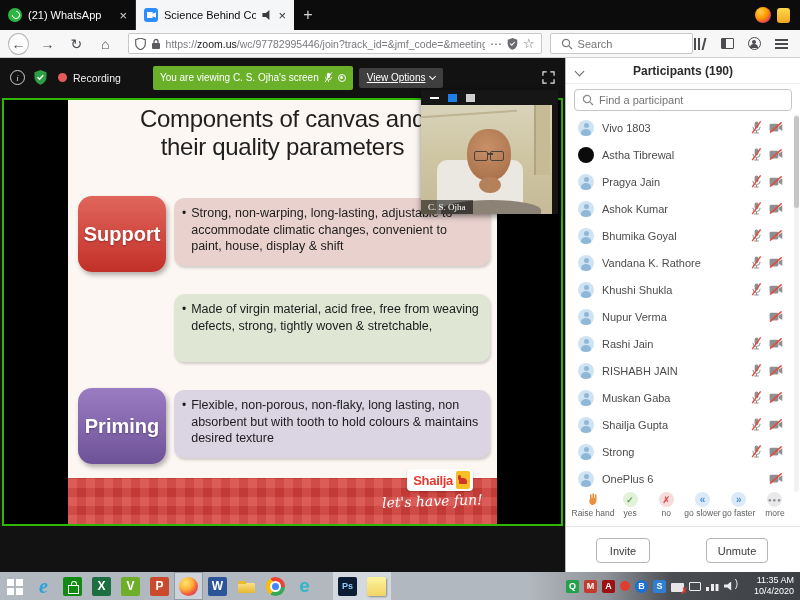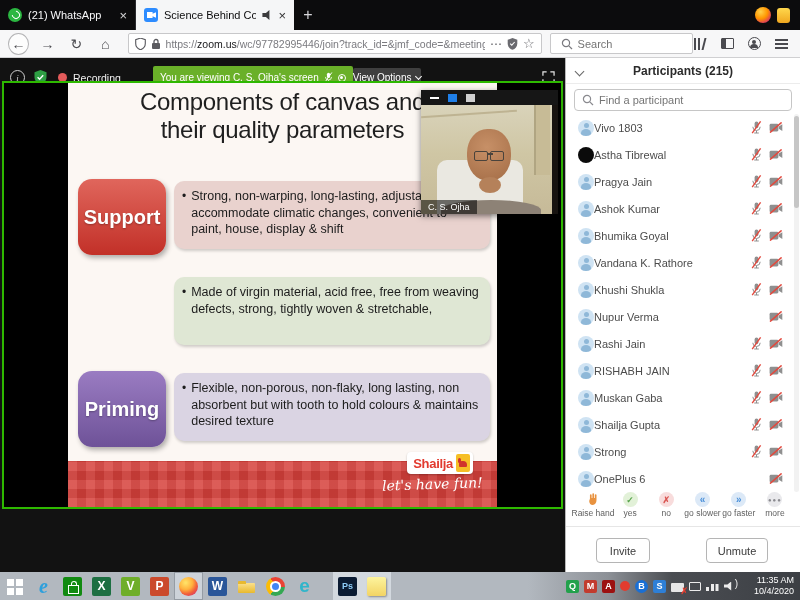--- a/index.html
+++ b/index.html
@@ -51,26 +51,26 @@
   
   #meetingmain { position:absolute; left:0; top:58px; width:565px; height:514px; background:#121212; }
   #meetingbar { position:absolute; left:0; top:0; width:565px; height:39px; display:flex; align-items:center; }
   .mb-info { width:15px; height:15px; border:1.3px solid #cfcfcf; border-radius:50%; color:#cfcfcf; font-size:9px; display:flex; align-items:center; justify-content:center; margin-left:10px; font-style:italic; font-family:"Liberation Serif",serif; }
   .mb-shield { margin-left:9px; display:flex; }
   .rec-dot { width:9px; height:9px; border-radius:50%; background:#e45b5b; margin-left:11px; }
   .rec-label { color:#f0f0f0; font-size:10.5px; margin-left:6px; }
   .banner-pill { margin-left:32px; height:20px; background:#6ab029; border-radius:2px; display:flex; align-items:center; gap:5px; padding:12px 7px; color:#fff; font-size:10px; }
   .pill-rec { width:8px; height:8px; border:1.3px solid #fff; border-radius:50%; position:relative; }
   .pill-rec::after { content:""; position:absolute; left:1.6px; top:1.6px; width:3px; height:3px; border-radius:50%; background:#fff; }
-  .view-options { height:20px; background:#3f3f3f; border-radius:2px; display:flex; align-items:center; gap:5px; padding:0 0; color:#fff; font-size:10px;text-decoration:underline; }
+  .view-options { margin-left:6px; height:20px; background:#3f3f3f; border-radius:2px; display:flex; align-items:center; gap:5px; padding:0 8px; color:#fff; font-size:10px;text-decoration:underline; }
   .chev { width:5px; height:5px; border-right:1.4px solid #fff; border-bottom:1.4px solid #fff; transform:rotate(45deg); margin-top:-3px; }
   .fullscreen-btn { margin-left:auto; margin-right:10px; display:flex; }
 
   
-  #sharearea { position:absolute; left:2px; top:23px; width:561px; height:428px; border:2px solid #2eb800; background:#000; }
+  #sharearea { position:absolute; left:2px; top:40px; width:561px; height:428px; border:2px solid #2eb800; background:#000; }
   #slide { position:absolute; left:64px; top:0; width:429px; height:424px; background:#fcf7f3; overflow:hidden; }
   .slide-title { position:absolute; top:5px; left:0; width:100%; text-align:center; font-size:24px; color:#1f1f1f; line-height:1.18; letter-spacing:-0.3px; }
   .srow { position:absolute; left:10px; width:412px; height:78px; }
   .srow1 { top:96px; } .srow2 { top:192px; } .srow3 { top:288px; }
   .stag { position:absolute; left:0; top:0; width:88px; height:76px; border-radius:14px; color:#fff; font-size:20px; font-weight:bold; display:flex; align-items:center; justify-content:center; box-shadow:2px 3px 5px rgba(0,0,0,.3); text-shadow:0 1px 2px rgba(0,0,0,.3); }
   .stag-support { background:linear-gradient(180deg,#e0665c,#c23028); }
   .stag-fabric  { background:linear-gradient(180deg,#b3d24c,#82a51f); }
   .stag-priming { background:linear-gradient(180deg,#9a7cc2,#6e5298); }
   .sbox { position:absolute; left:96px; top:2px; width:316px; min-height:68px; border-radius:10px; padding:7px 10px 7px 8px; font-size:12.5px; color:#1c1c1c; line-height:1.32; box-shadow:1px 2px 3px rgba(0,0,0,.18); display:flex; gap:5px; }
   .sbox-support { background:#e9d2ce; }
@@ -81,21 +81,21 @@
     background-image:repeating-linear-gradient(0deg, rgba(255,255,255,.08) 0 9px, rgba(0,0,0,.05) 9px 18px),
                      repeating-linear-gradient(90deg, rgba(255,255,255,.08) 0 9px, rgba(0,0,0,.05) 9px 18px); }
   .camlin-box { position:absolute; right:24px; top:-9px; background:#fff; border-radius:4px; padding:2px 3px 2px 6px; display:flex; align-items:center; gap:3px; box-shadow:0 1px 2px rgba(0,0,0,.25); }
   .camlin-text { color:#e23a2e; font-weight:bold; font-size:13px; letter-spacing:-0.3px; }
   .camel-sq { width:14px; height:18px; background:#f6bf26; border-radius:2px; position:relative; }
   .camel-sq::before { content:""; position:absolute; left:3px; top:7px; width:8px; height:6px; background:#d0342c; border-radius:3px 4px 1px 1px; }
   .camel-sq::after { content:""; position:absolute; left:2px; top:4px; width:3px; height:5px; background:#d0342c; border-radius:2px; }
   .tagline { position:absolute; right:14px; top:15px; color:#fff; font-size:14px; font-style:italic; font-family:"DejaVu Serif", serif; transform:rotate(-2deg); }
 
   
-  #videooverlay { position:absolute; left:421px; top:90px; width:137px; height:124px; box-shadow:0 2px 6px rgba(0,0,0,.5); }
+  #videooverlay { position:absolute; left:421px; top:90px; width:137px; height:124px; box-shadow:0 2px 6px rgba(0,0,0,.5);font-family:Liberation Serif, serif; }
   .vo-titlebar { height:15px; background:#161616; display:flex; align-items:center; gap:9px; padding-left:9px; }
   .vo-min { width:9px; height:2px; background:#fff; }
   .vo-max { width:9px; height:8px; background:#1f7fe8; }
   .vo-close { width:9px; height:8px; background:#cfcfcf; }
   .vo-scene { position:relative; height:109px; background:linear-gradient(180deg,#d9d3ba 0%,#cfc6a4 45%,#c6ba98 100%); overflow:hidden; }
   .vo-doorframe { position:absolute; right:8px; top:0; width:16px; height:70px; border-left:2px solid #b0a582; background:#c3b globally; background:#c7bb96; }
   .vo-darkedge { position:absolute; right:0; top:0; width:6px; height:100%; background:#171310; }
   .vo-ceiling { position:absolute; left:0; top:8px; width:70%; height:2px; background:#beb392; transform:rotate(-4deg); }
   .vo-chair { position:absolute; left:16px; bottom:0; width:86px; height:54px; background:#eae8e1; border-radius:10px 10px 0 0; }
   .vo-head { position:absolute; left:46px; top:24px; width:44px; height:52px; background:radial-gradient(circle at 45% 35%, #c79067, #a8714a 85%); border-radius:46% 46% 48% 48%; }
@@ -114,21 +114,21 @@
   .pp-title { font-size:12px; font-weight:bold; color:#2b2b2b; }
   .pp-search { margin:5px 8px; height:22px; border:1px solid #c6c6c6; border-radius:4px; display:flex; align-items:center; gap:5px; padding:0 7px; }
   .pp-search input { border:none; outline:none; flex:1; font-size:11px; color:#444; font-family:inherit; background:transparent; }
   #plist { position:absolute; left:0; top:56px; width:235px; height:378px; overflow:hidden; }
   .prow { height:27px; display:flex; align-items:center; padding:0 12px 0 12px; }
   .avatar { width:16px; height:16px; border-radius:50%; background:#cfe3f3; position:relative; overflow:hidden; flex:0 0 auto; }
   .avatar::before { content:""; position:absolute; top:3px; left:5.5px; width:5px; height:5px; border-radius:50%; background:#8fb8d8; }
   .avatar::after { content:""; position:absolute; top:9.5px; left:3px; width:10px; height:8px; border-radius:50% 50% 0 0; background:#8fb8d8; }
   .avatar.photo-dark { background:#0b0b0b; }
   .avatar.photo-dark::before, .avatar.photo-dark::after { display:none; }
-  .pname { flex:1; font-size:11px; color:#4c4c4c; white-space:nowrap; overflow:hidden; }
+  .pname { flex:1; font-size:11px; color:#4c4c4c; margin-left:8px; white-space:nowrap; overflow:hidden; }
   .picons { display:flex; align-items:center; gap:7px; margin-right:6px; }
   #pscrollbar { position:absolute; right:1px; top:56px; width:5px; height:378px; background:#f2f2f2; border-radius:3px; }
   #pscrollthumb { position:absolute; left:0; top:2px; width:5px; height:92px; background:#c6c6c6; border-radius:3px; }
   #pfeedback { position:absolute; left:0; top:434px; width:235px; height:34px; display:flex; justify-content:space-between; padding:0 8px; }
   .fb-item { display:flex; flex-direction:column; align-items:center; gap:1px; width:38px; }
   .fb-circle { width:15px; height:15px; border-radius:50%; display:flex; align-items:center; justify-content:center; font-size:9px; font-weight:bold; }
   .fb-yes { background:#e2f1d8; color:#56a24a; }
   .fb-no { background:#f8dcdc; color:#d9534f; }
   .fb-blue { background:#dce9f7; color:#4a90d9; font-size:10px; }
   .fb-more { background:#e9e9ec; color:#8a8a8f; font-size:6px; letter-spacing:1px; }
@@ -321,21 +321,21 @@
       <div class="vo-bridge"></div>
       <div class="vo-hand"></div>
       <div class="vo-body"></div>
       <div class="vo-label">C. S. Ojha</div>
     </div>
   </div>
 
   <div id="participants">
     <div class="pp-header">
       <span class="pp-collapse"></span>
-      <span class="pp-title">Participants (215)</span>
+      <span class="pp-title">Participants (190)</span>
     </div>
     <div class="pp-search">
       <svg width="12" height="12" viewBox="0 0 12 12">
           <circle cx="5" cy="5" r="3.6" fill="none" stroke="#8a8a8f" stroke-width="1.2"></circle>
           <line x1="7.8" y1="7.8" x2="11" y2="11" stroke="#8a8a8f" stroke-width="1.2"></line>
         </svg>
       <input placeholder="Find a participant" style="">
     </div>
     <div id="plist">
   <div class="prow">

